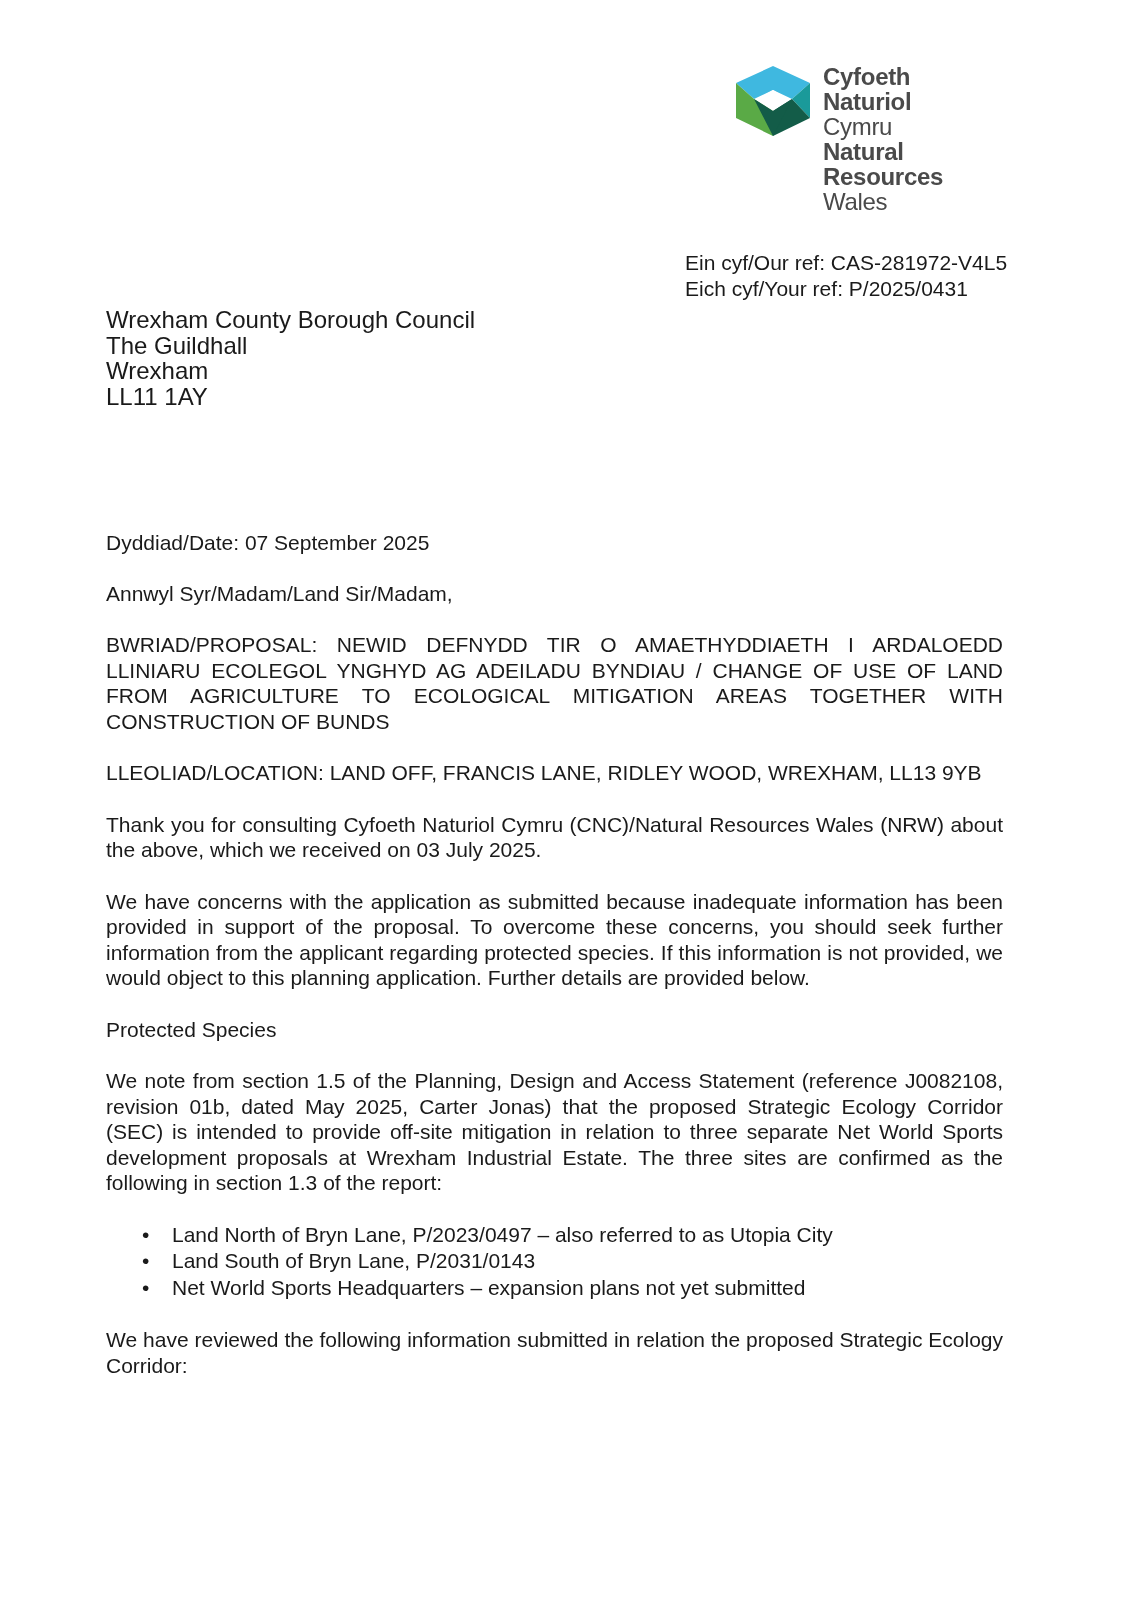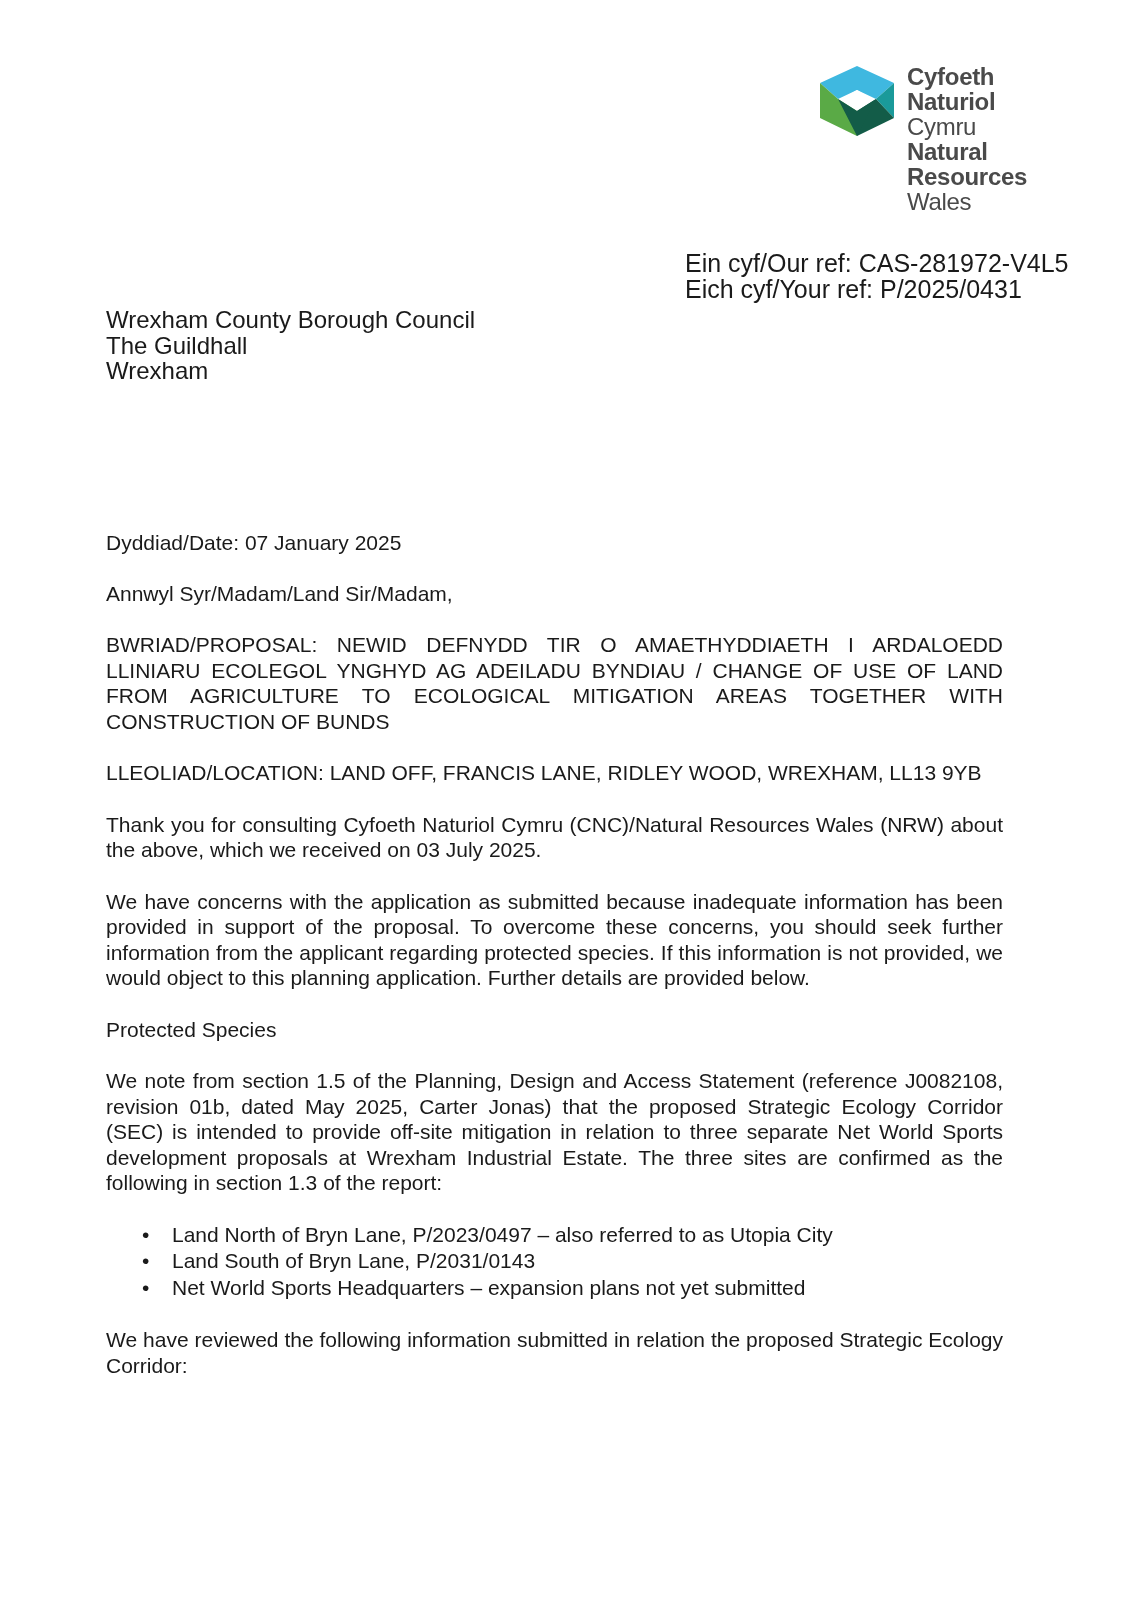--- a/index.html
+++ b/index.html
@@ -1,25 +1,25 @@
 <!DOCTYPE html>
 <html><head>
   <meta charset="utf-8">
   <style>
     html, body { margin: 0; padding: 0; background: #ffffff; }
     body {
       width: 1132px; height: 1600px; position: relative; overflow: hidden;
       font-family: "Liberation Sans", sans-serif; color: #1a1a1a;
     }
-    .logo { position: absolute; left: 820px; top: 64px; width: 240px; height: 150px; }
+    .logo { position: absolute; left: 736px; top: 64px; width: 240px; height: 150px; }
     .logo-mark { position: absolute; left: 0; top: 2px; width: 74px; height: 70px; }
     .logo-text { position: absolute; left: 87px; top: 0; color: #4a4a4a; font-size: 24px; line-height: 25px; letter-spacing: -0.3px; }
     .logo-text .b { font-weight: bold; display: block; }
     .logo-text .r { font-weight: normal; display: block; }
-    .refs { position: absolute; left: 685px; top: 250px; font-size: 25px; line-height: 26px; }
+    .refs { position: absolute; left: 685px; top: 250px; font-size: 21px; line-height: 26px; }
     .address { position: absolute; left: 106px; top: 307px; font-size: 24px; line-height: 25.5px; }
     .body-text { position: absolute; left: 106px; top: 530px; width: 897px; font-size: 21px; line-height: 25.5px; }
     .body-text p { margin: 0 0 26px 0; text-align: justify; }
     .proposal { text-align: justify; }
     .date { margin-bottom: 25px !important; }
     ul.sites { margin: 12px 0 26px 0; padding-left: 66px; list-style: none; }
     ul.sites li { position: relative; line-height: 26.5px; }
     ul.sites li::before { content: "\2022"; position: absolute; left: -30px; }
     .heading { margin-bottom: 26px !important; }
   </style>
@@ -47,24 +47,25 @@
 
 <div class="refs">
   <div>Ein cyf/Our ref: CAS-281972-V4L5</div>
   <div>Eich cyf/Your ref: P/2025/0431</div>
 </div>
 
 <div class="address">
   <div>Wrexham County Borough Council</div>
   <div>The Guildhall</div>
   <div>Wrexham</div>
+  <div>LL11 1AY</div>
 </div>
 
 <div class="body-text">
-  <p class="date">Dyddiad/Date: 07 January 2025</p>
+  <p class="date">Dyddiad/Date: 07 September 2025</p>
   <p>Annwyl Syr/Madam/Land Sir/Madam,</p>
   <p class="proposal">BWRIAD/PROPOSAL: NEWID DEFNYDD TIR O AMAETHYDDIAETH I ARDALOEDD LLINIARU ECOLEGOL YNGHYD AG ADEILADU BYNDIAU / CHANGE OF USE OF LAND FROM AGRICULTURE TO ECOLOGICAL MITIGATION AREAS TOGETHER WITH CONSTRUCTION OF BUNDS</p>
   <p>LLEOLIAD/LOCATION: LAND OFF, FRANCIS LANE, RIDLEY WOOD, WREXHAM, LL13 9YB</p>
   <p>Thank you for consulting Cyfoeth Naturiol Cymru (CNC)/Natural Resources Wales (NRW) about the above, which we received on 03 July 2025.</p>
   <p>We have concerns with the application as submitted because inadequate information has been provided in support of the proposal. To overcome these concerns, you should seek further information from the applicant regarding protected species. If this information is not provided, we would object to this planning application. Further details are provided below.</p>
   <p class="heading">Protected Species</p>
   <p>We note from section 1.5 of the Planning, Design and Access Statement (reference J0082108, revision 01b, dated May 2025, Carter Jonas) that the proposed Strategic Ecology Corridor (SEC) is intended to provide off-site mitigation in relation to three separate Net World Sports development proposals at Wrexham Industrial Estate. The three sites are confirmed as the following in  section 1.3 of the report:</p>
   <ul class="sites">
     <li>Land North of Bryn Lane, P/2023/0497 – also referred to as Utopia City</li>
     <li>Land South of Bryn Lane, P/2031/0143</li>

